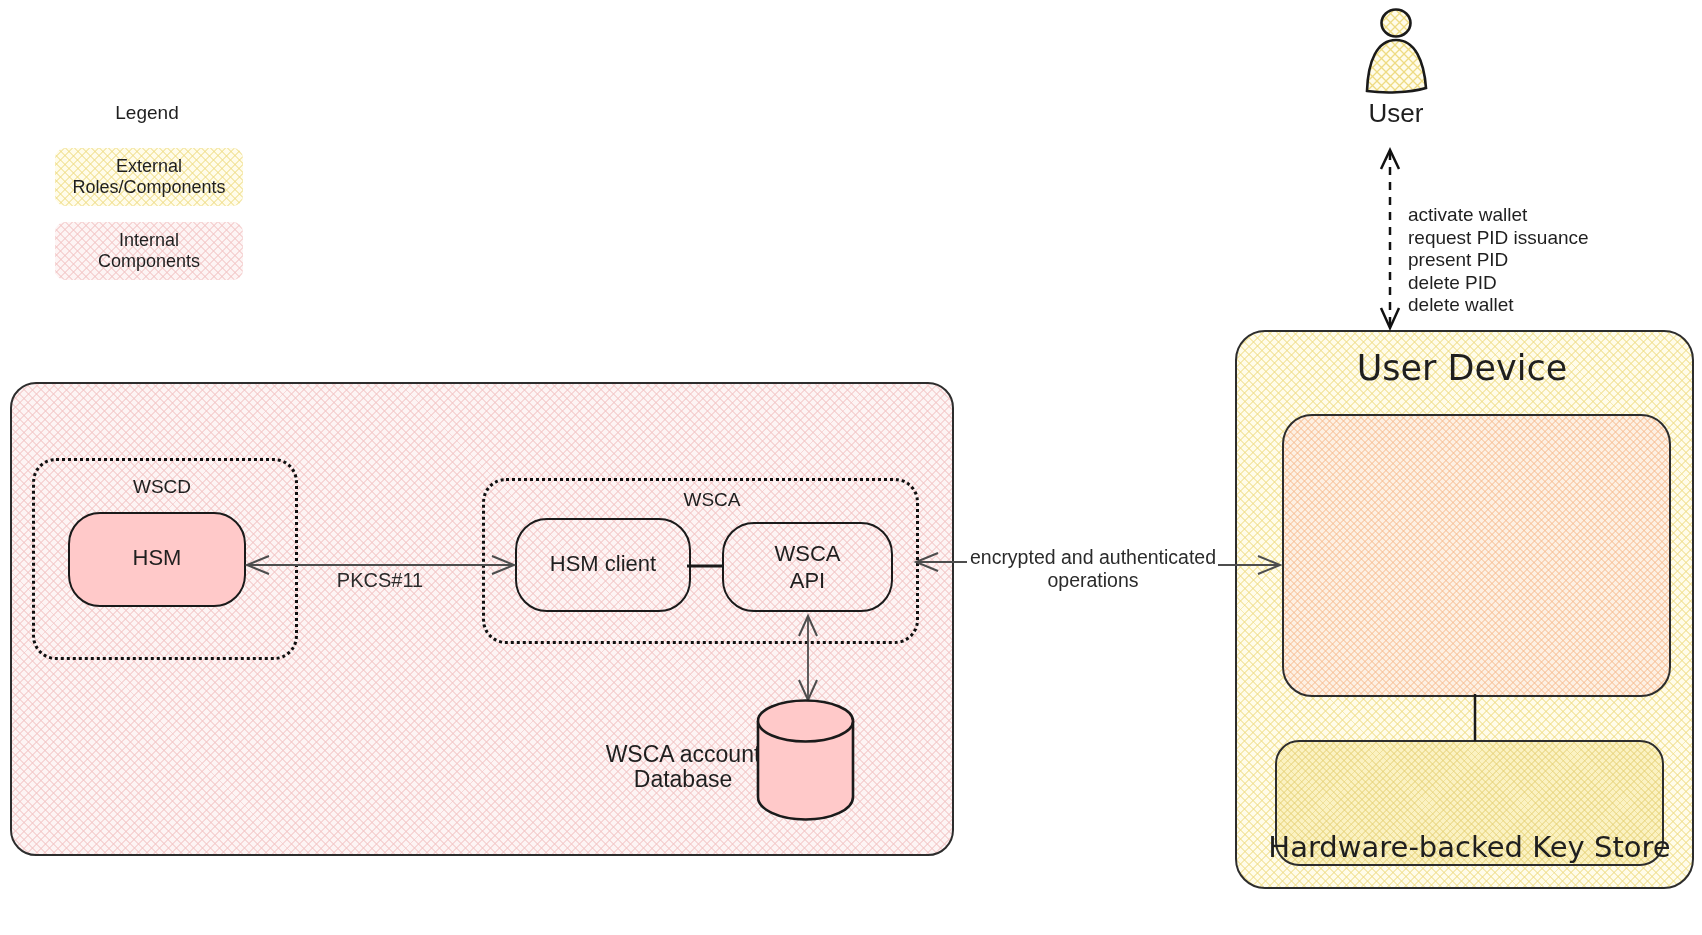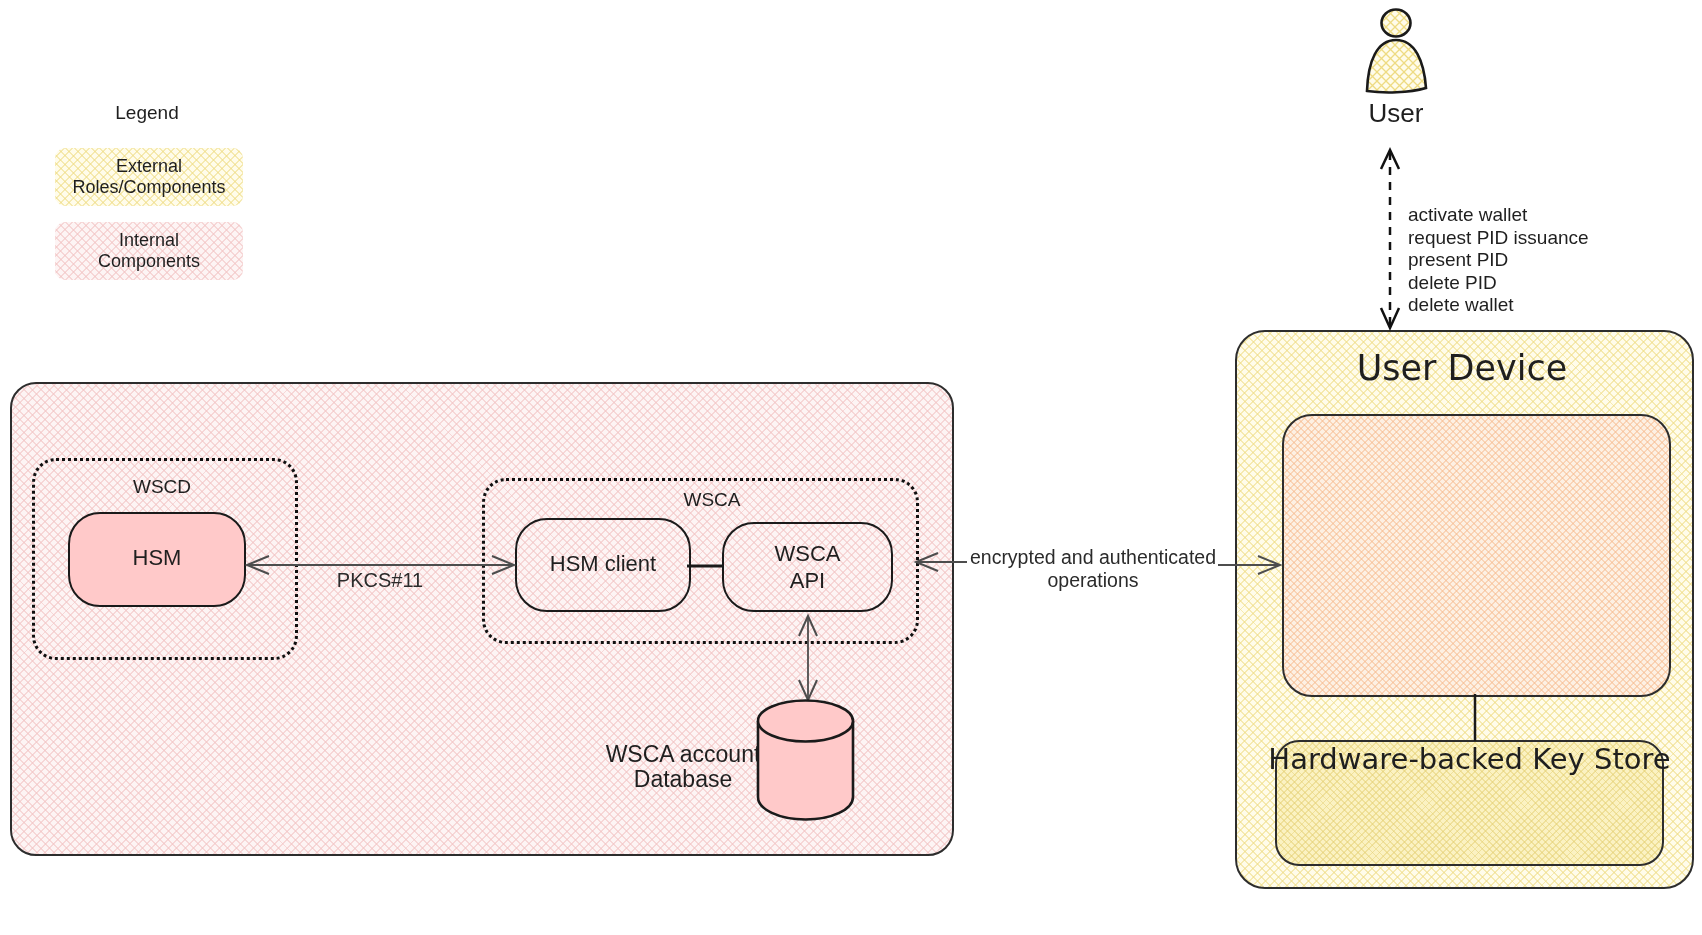--- a/index.html
+++ b/index.html
@@ -105,21 +105,21 @@
     <div>encrypted and authenticated</div>
     <div>operations</div>
   </div>
 
   <div class="abs big-box hatch-ext" style="left:1235px;top:330px;width:455px;height:555px;border-radius:30px;"></div>
 
   <div class="abs ctr lbl" style="left:1312px;top:348px;width:300px;font-size:35px;font-family:'DejaVu Sans',sans-serif;">User Device</div>
 
   <div class="abs hatch-wallet" style="left:1282px;top:414px;width:385px;height:279px;border:2px solid #2d2d2d;border-radius:30px;"></div>
 
-  <div class="abs hatch-keystore ctr" style="left:1275px;top:740px;width:389px;height:126px;border:2px solid #2d2d2d;border-radius:24px;display:flex;align-items:flex-start;justify-content:center;box-sizing:border-box;">
+  <div class="abs hatch-keystore ctr" style="left:1275px;top:740px;width:389px;height:126px;border:2px solid #2d2d2d;border-radius:24px;display:flex;align-items:flex-end;justify-content:center;box-sizing:border-box;">
     <div class="lbl" style="font-size:29px;font-family:'DejaVu Sans',sans-serif;">Hardware-backed Key Store</div>
   </div>
 
   <svg id="wires" width="1702" height="935" viewBox="0 0 1702 935">
     <defs>
       <pattern id="hatchUser" width="9" height="9" patternUnits="userSpaceOnUse">
         <rect width="9" height="9" fill="#FFFCEA"></rect>
         <path d="M0,9 L9,0 M0,0 L9,9" stroke="#EEDB82" stroke-width="1.3"></path>
       </pattern>
     </defs>

